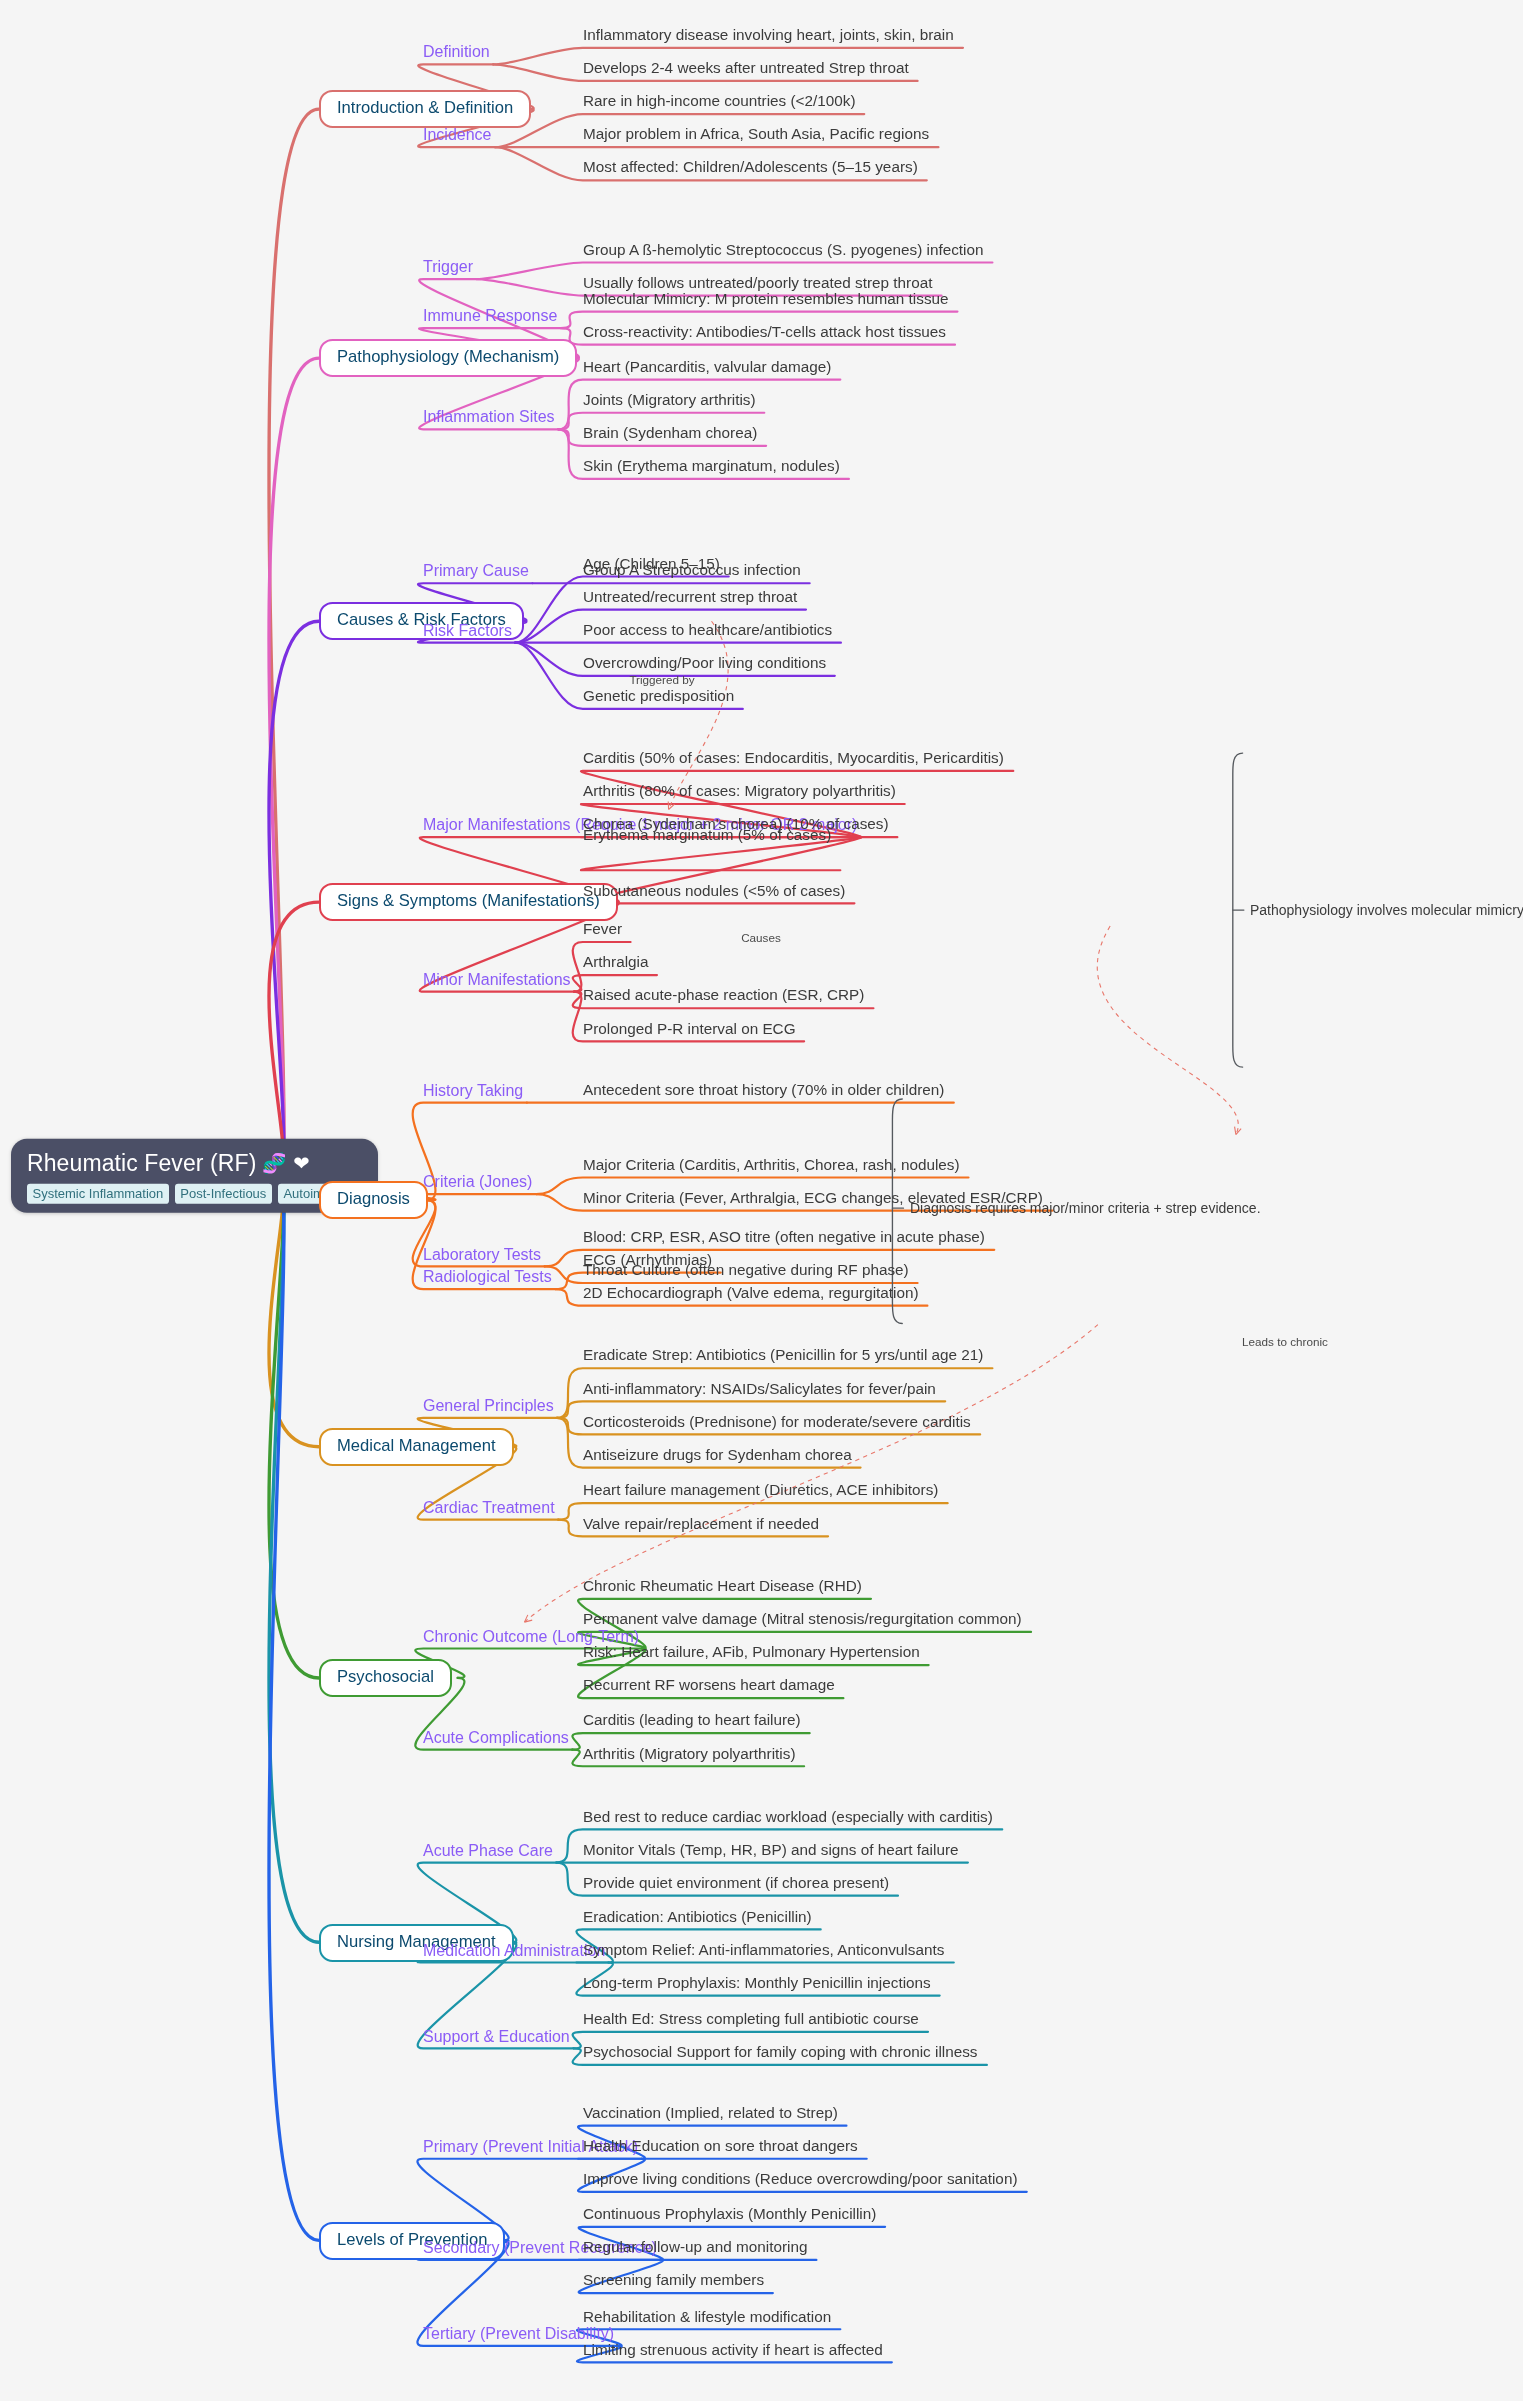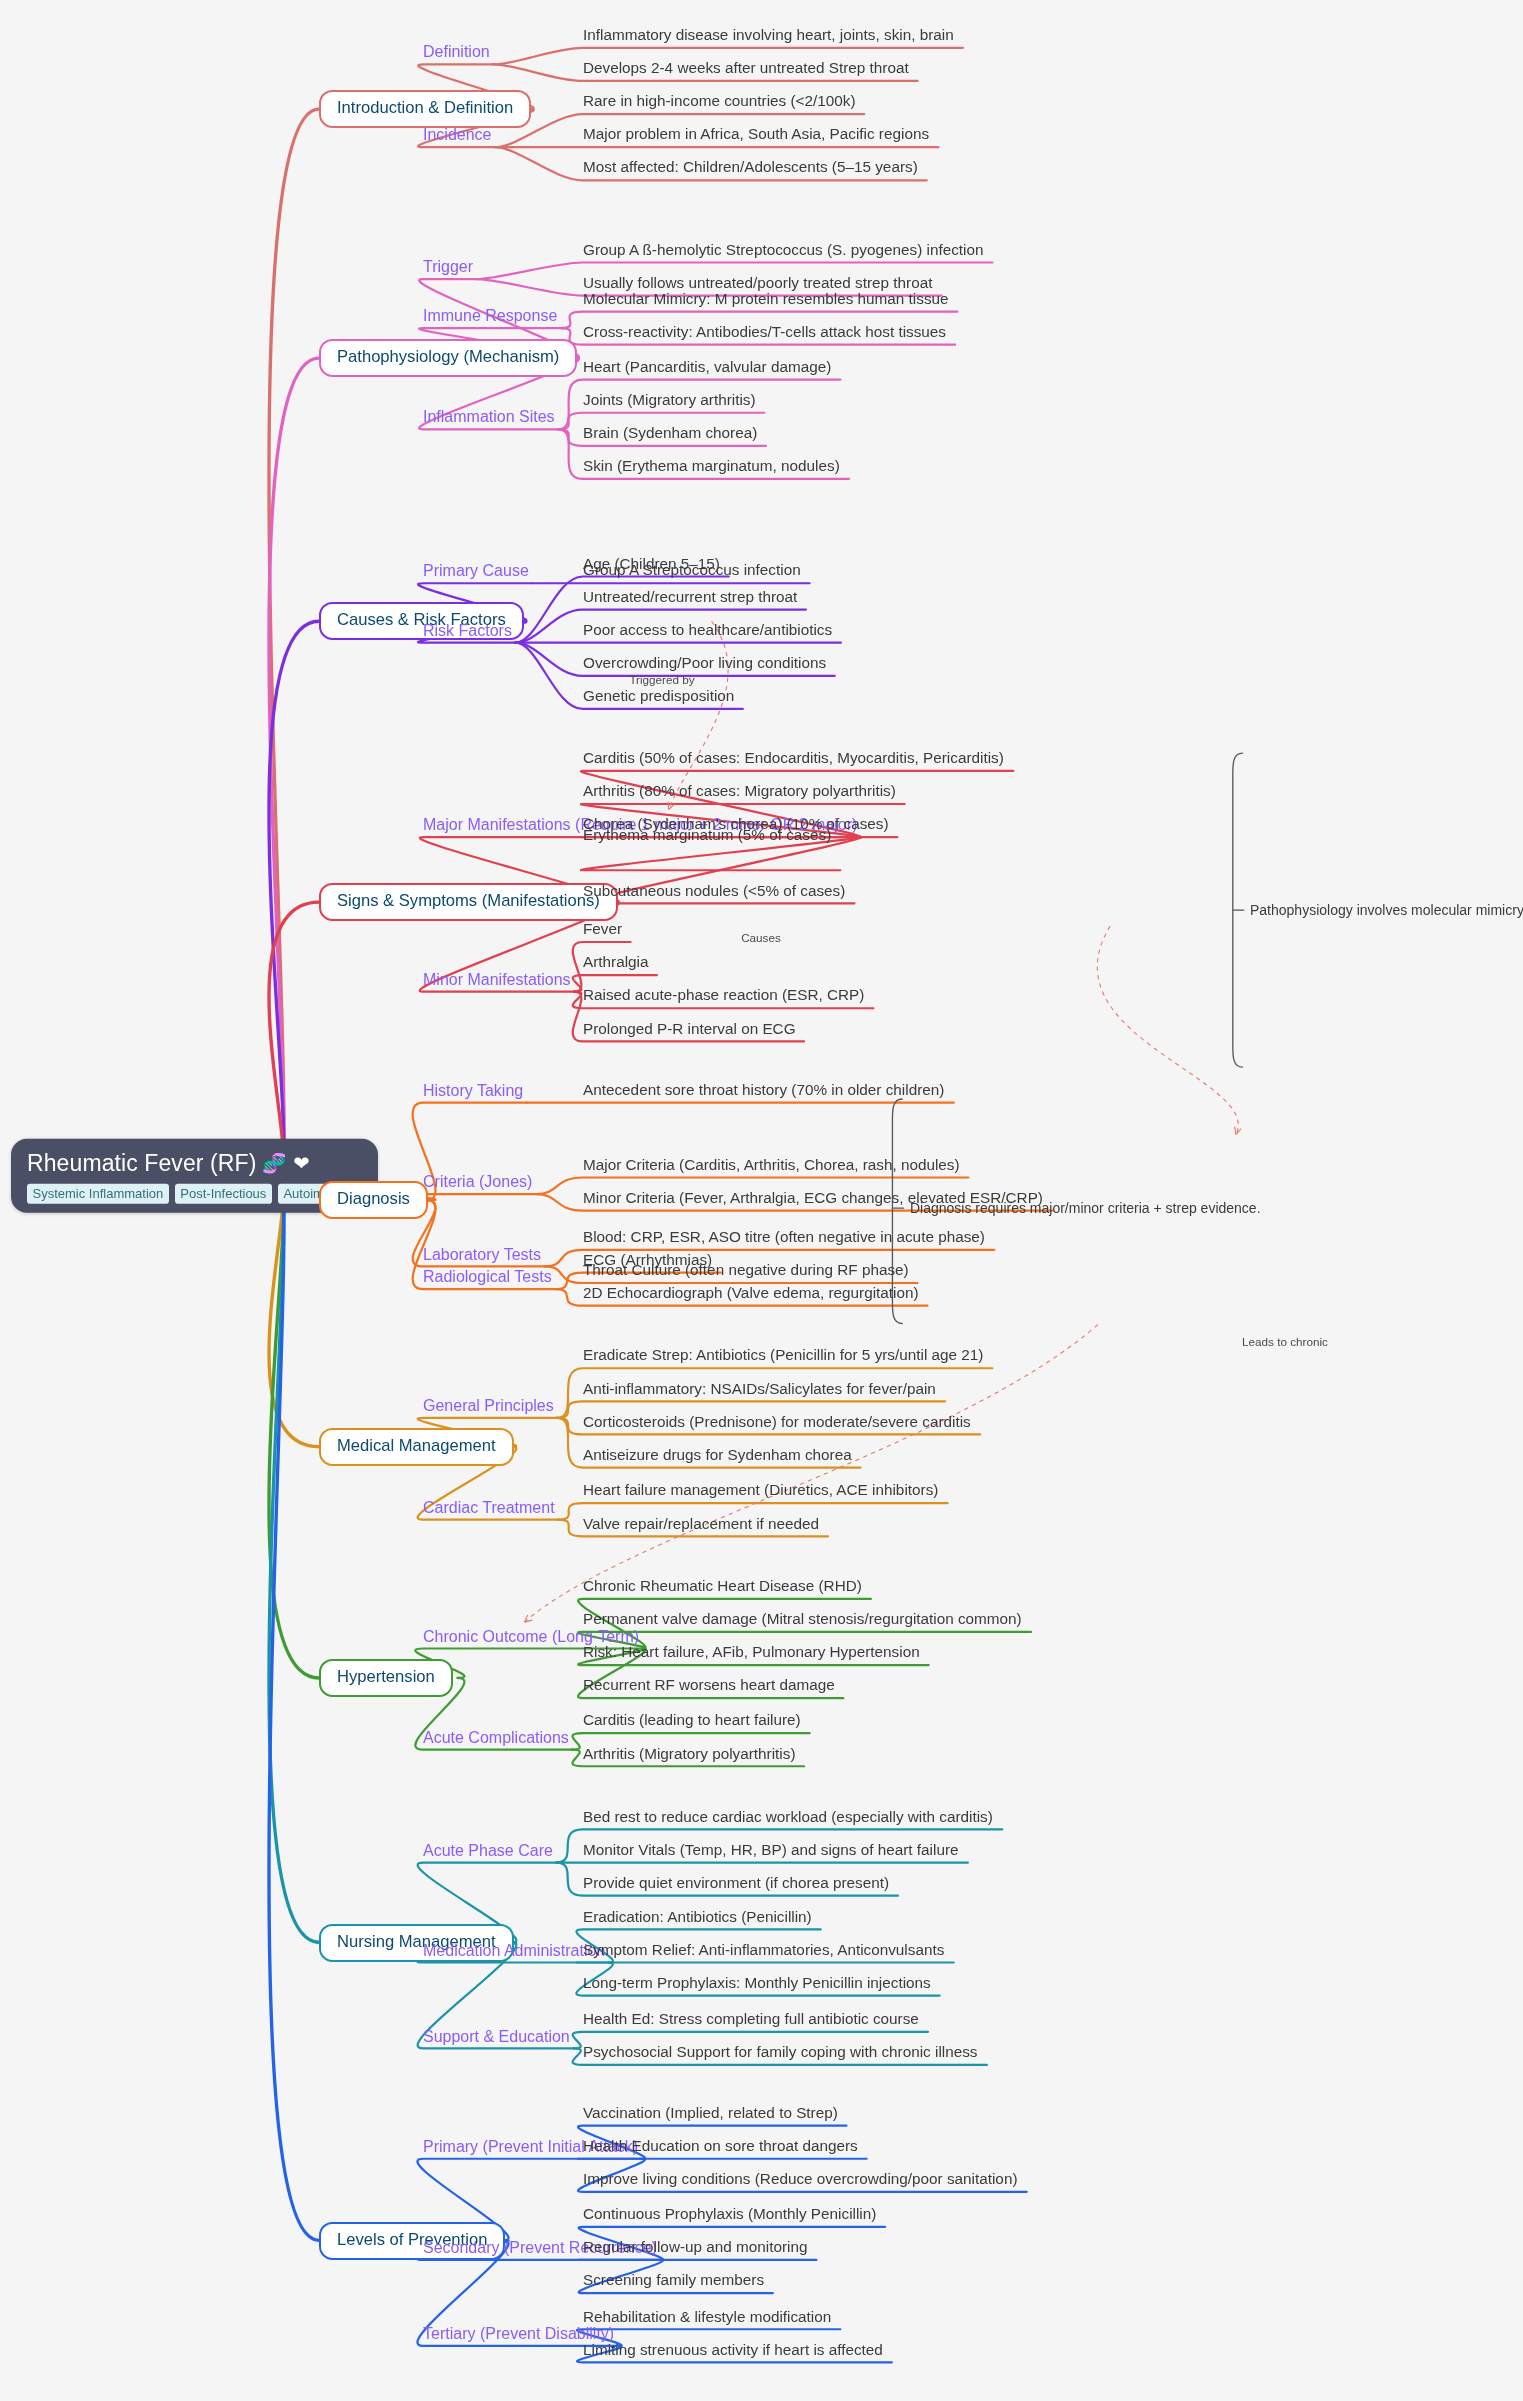--- a/index.html
+++ b/index.html
@@ -269,21 +269,21 @@
       <div class="node l3" style="left: 583px; top: 1306px;">2D Echocardiograph (Valve edema, regurgitation)</div>
       <div class="node l1" style="left: 319px; top: 1447px; border-color: rgb(217, 146, 32);">Medical Management</div>
       <div class="node l2" style="left: 423px; top: 1418px;">General Principles</div>
       <div class="node l3" style="left: 583px; top: 1368px;">Eradicate Strep: Antibiotics (Penicillin for 5 yrs/until age 21)</div>
       <div class="node l3" style="left: 583px; top: 1402px;">Anti-inflammatory: NSAIDs/Salicylates for fever/pain</div>
       <div class="node l3" style="left: 583px; top: 1435px;">Corticosteroids (Prednisone) for moderate/severe carditis</div>
       <div class="node l3" style="left: 583px; top: 1468px;">Antiseizure drugs for Sydenham chorea</div>
       <div class="node l2" style="left: 423px; top: 1520px;">Cardiac Treatment</div>
       <div class="node l3" style="left: 583px; top: 1503px;">Heart failure management (Diuretics, ACE inhibitors)</div>
       <div class="node l3" style="left: 583px; top: 1537px;">Valve repair/replacement if needed</div>
-      <div class="node l1" style="left: 319px; top: 1678px; border-color: rgb(63, 155, 51);">Hypertension</div>
+      <div class="node l1" style="left: 319px; top: 1678px; border-color: rgb(63, 155, 51);">Psychosocial</div>
       <div class="node l2" style="left: 423px; top: 1649px;">Chronic Outcome (Long-Term)</div>
       <div class="node l3" style="left: 583px; top: 1599px;">Chronic Rheumatic Heart Disease (RHD)</div>
       <div class="node l3" style="left: 583px; top: 1632px;">Permanent valve damage (Mitral stenosis/regurgitation common)</div>
       <div class="node l3" style="left: 583px; top: 1665px;">Risk: Heart failure, AFib, Pulmonary Hypertension</div>
       <div class="node l3" style="left: 583px; top: 1698px;">Recurrent RF worsens heart damage</div>
       <div class="node l2" style="left: 423px; top: 1750px;">Acute Complications</div>
       <div class="node l3" style="left: 583px; top: 1733px;">Carditis (leading to heart failure)</div>
       <div class="node l3" style="left: 583px; top: 1767px;">Arthritis (Migratory polyarthritis)</div>
       <div class="node l1" style="left: 319px; top: 1943px; border-color: rgb(26, 148, 168);">Nursing Management</div>
       <div class="node l2" style="left: 423px; top: 1863px;">Acute Phase Care</div>

